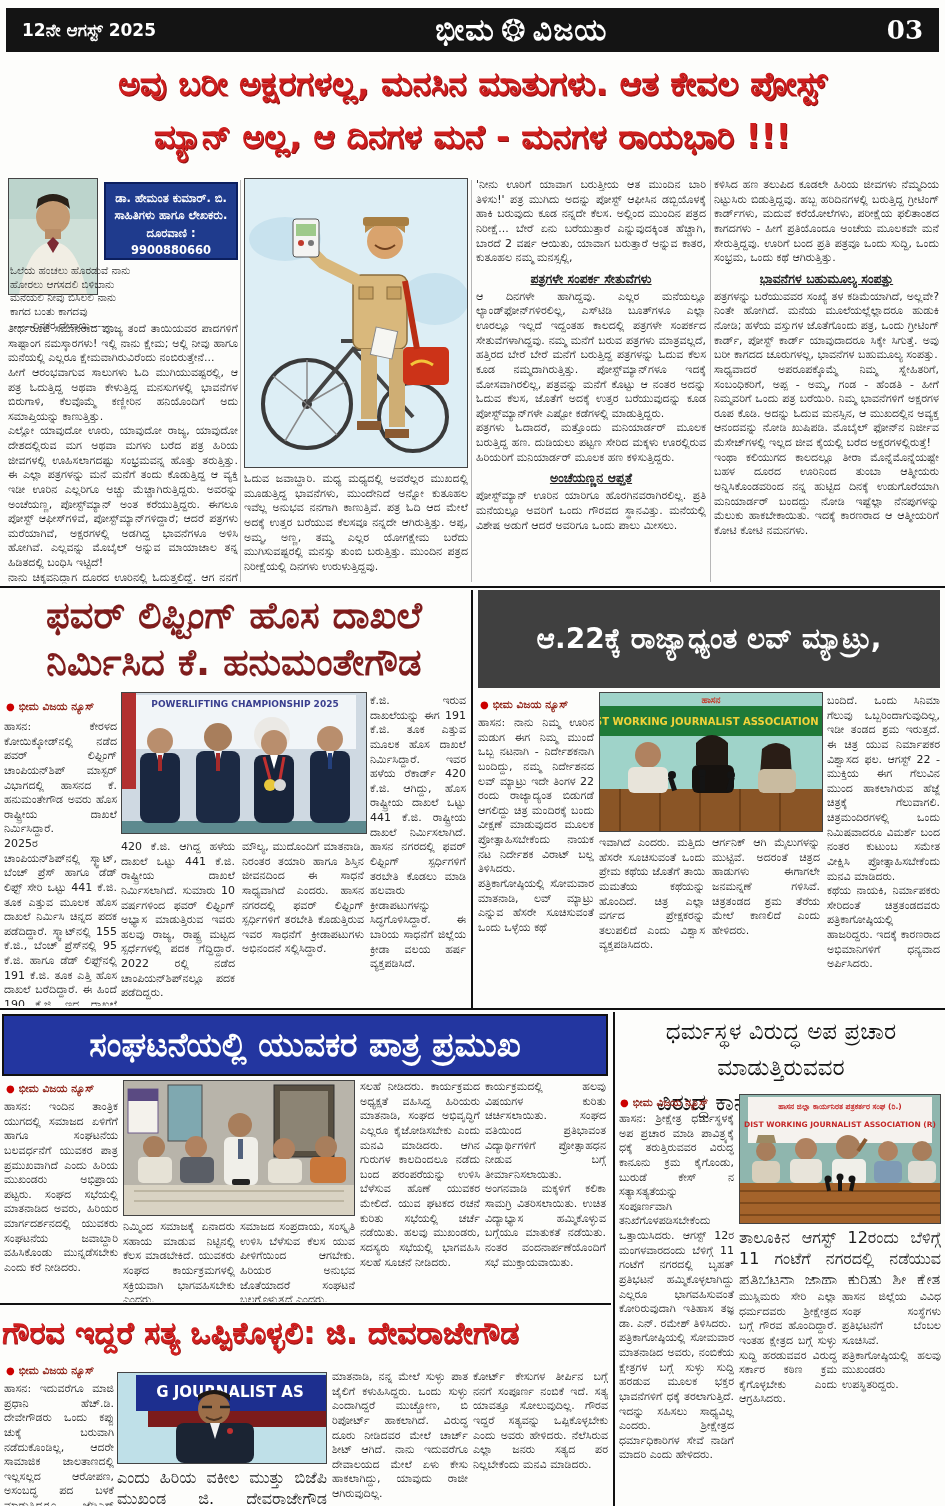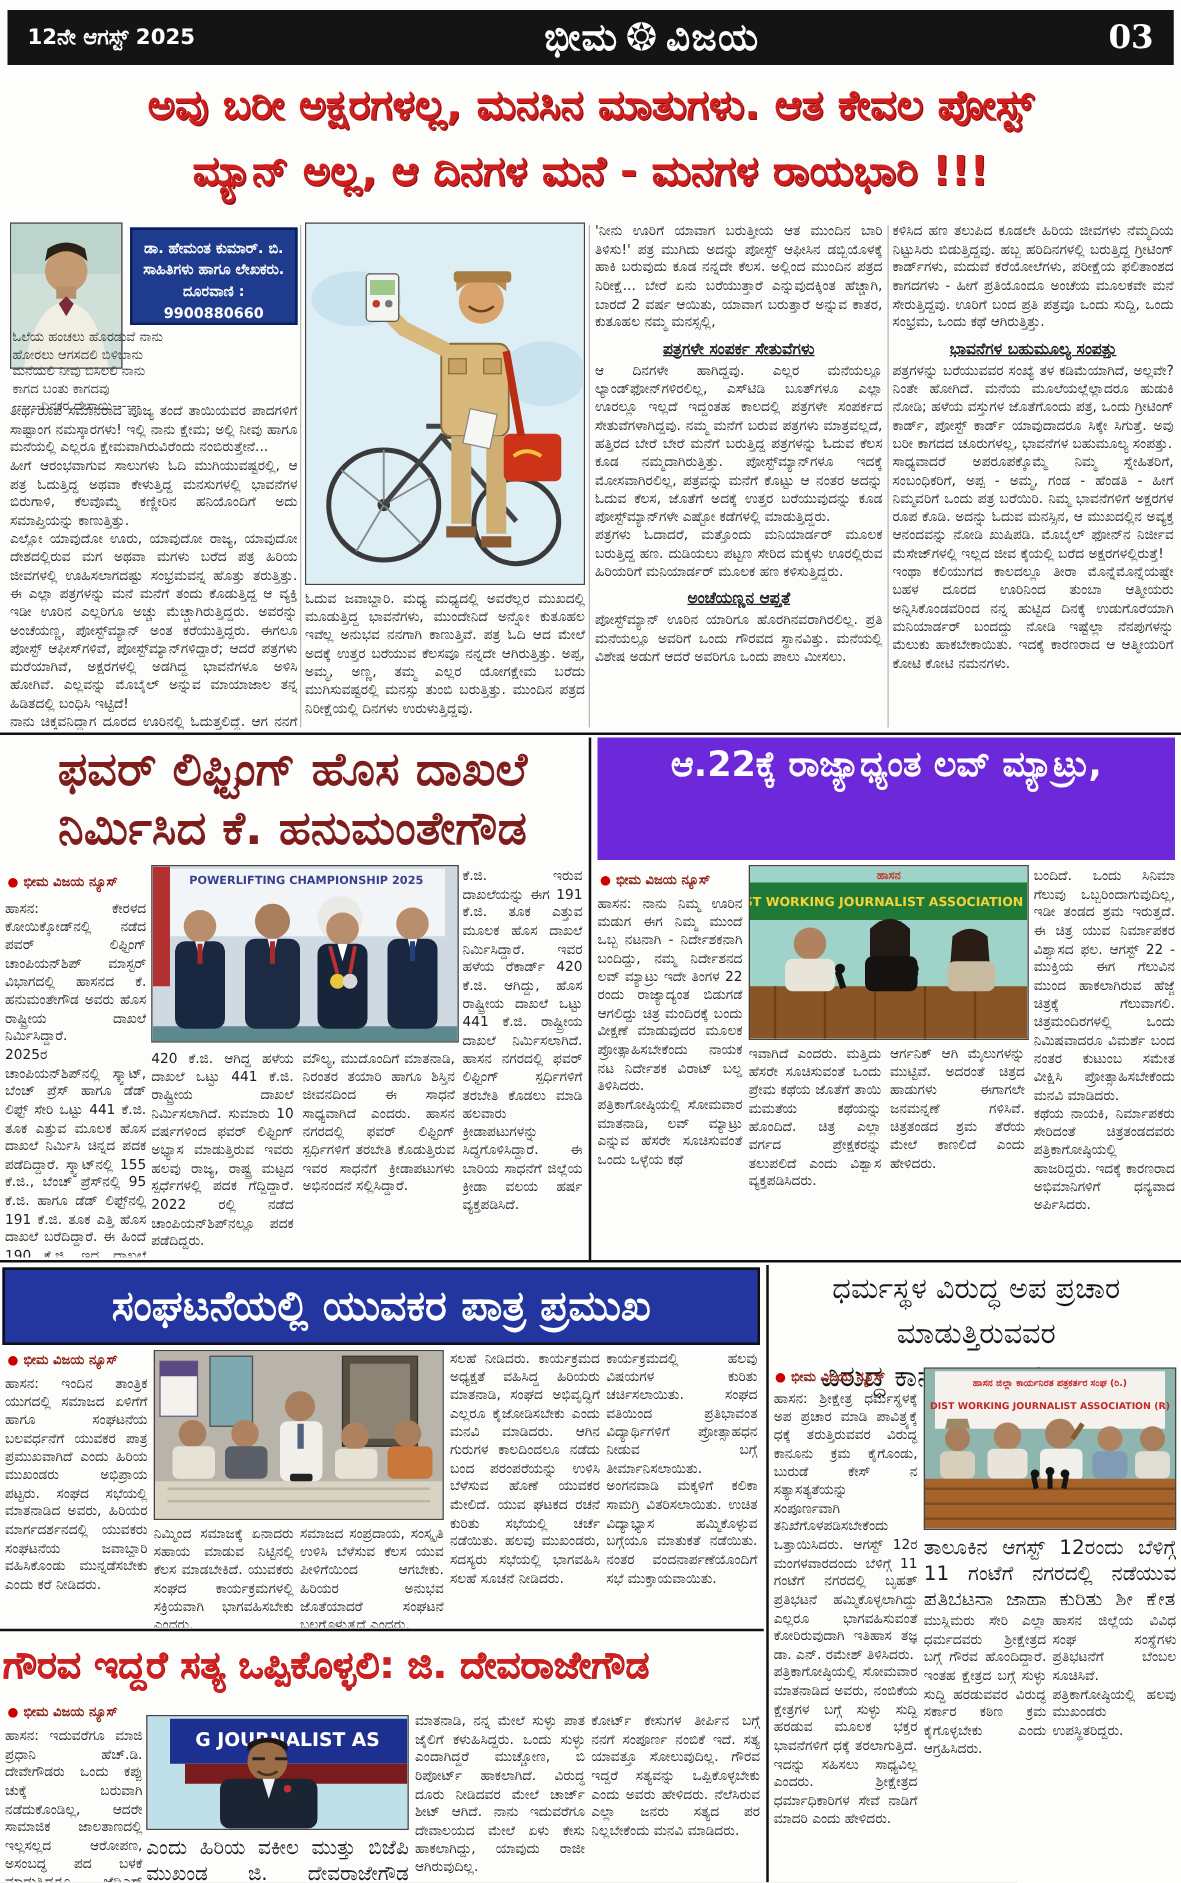--- a/index.html
+++ b/index.html
@@ -23,22 +23,22 @@
   .byline .dot{color:#cc0000;font-size:10px;}
   .photo{border:1px solid #444;box-sizing:border-box;background:#ccc;overflow:hidden;}
   .caption{font-size:16px;line-height:1.3;text-align:justify;overflow:hidden;white-space:pre-line;color:#1c1c1c;}
   .credit-box{background:#1f3b8d;border:2px solid #0c1f5e;color:#fff;font-weight:bold;
               font-size:11.5px;line-height:1.5;padding:6px 7px;box-sizing:border-box;text-align:center;}
   .poem{font-size:10.5px;line-height:1.3;color:#333;white-space:pre-line;text-align:left;}
   .hrule{background:#111;}
   .vrule{background:#111;}
   .vrule-light{background:#b7b7b7;}
   .head-green{color:#7f1d1d;font-weight:bold;font-size:37px;line-height:1.28;text-align:center;}
-  .head-maroon{background:#6d28d9;color:#fff;font-weight:bold;font-size:28px;line-height:1.6;
-               text-align:center;display:flex;flex-direction:row;justify-content:center;}
+  .head-maroon{background:#404040;color:#fff;font-weight:bold;font-size:28px;line-height:1.6;
+               text-align:center;display:flex;flex-direction:column;justify-content:center;}
   .head-blue{background:#2336a0;border:2px solid #111;color:#fff;font-weight:bold;font-size:33px;
              text-align:center;display:flex;align-items:center;justify-content:center;box-sizing:border-box;}
   .head-black{color:#141414;font-weight:normal;font-size:23px;line-height:1.55;text-align:center;}
   .head-red{color:#d12020;font-weight:bold;font-size:30px;text-align:left;line-height:1.5;
             text-shadow:0.5px 0.5px 0 #8c0f0f;}
 </style>
 </head>
 <body>
 
 <div id="page">

